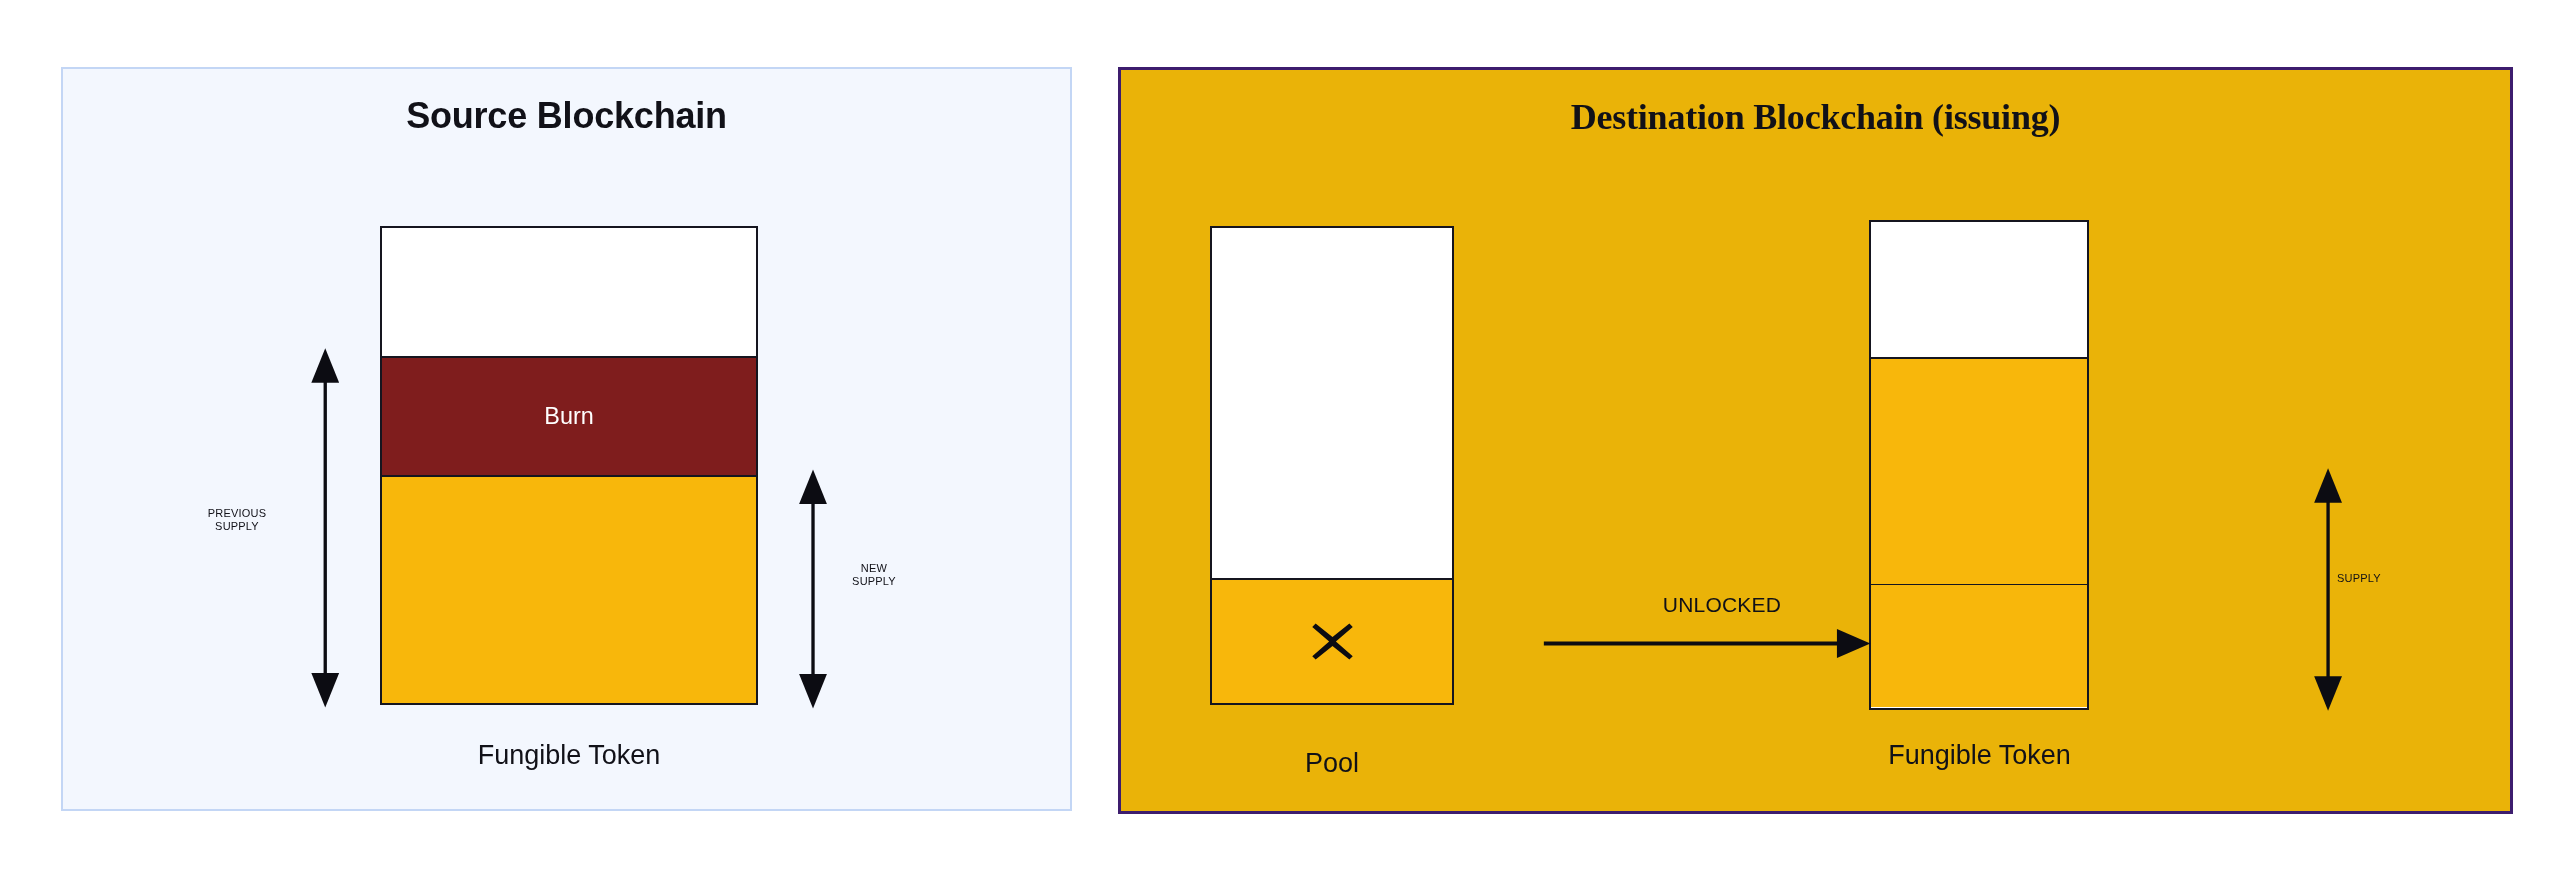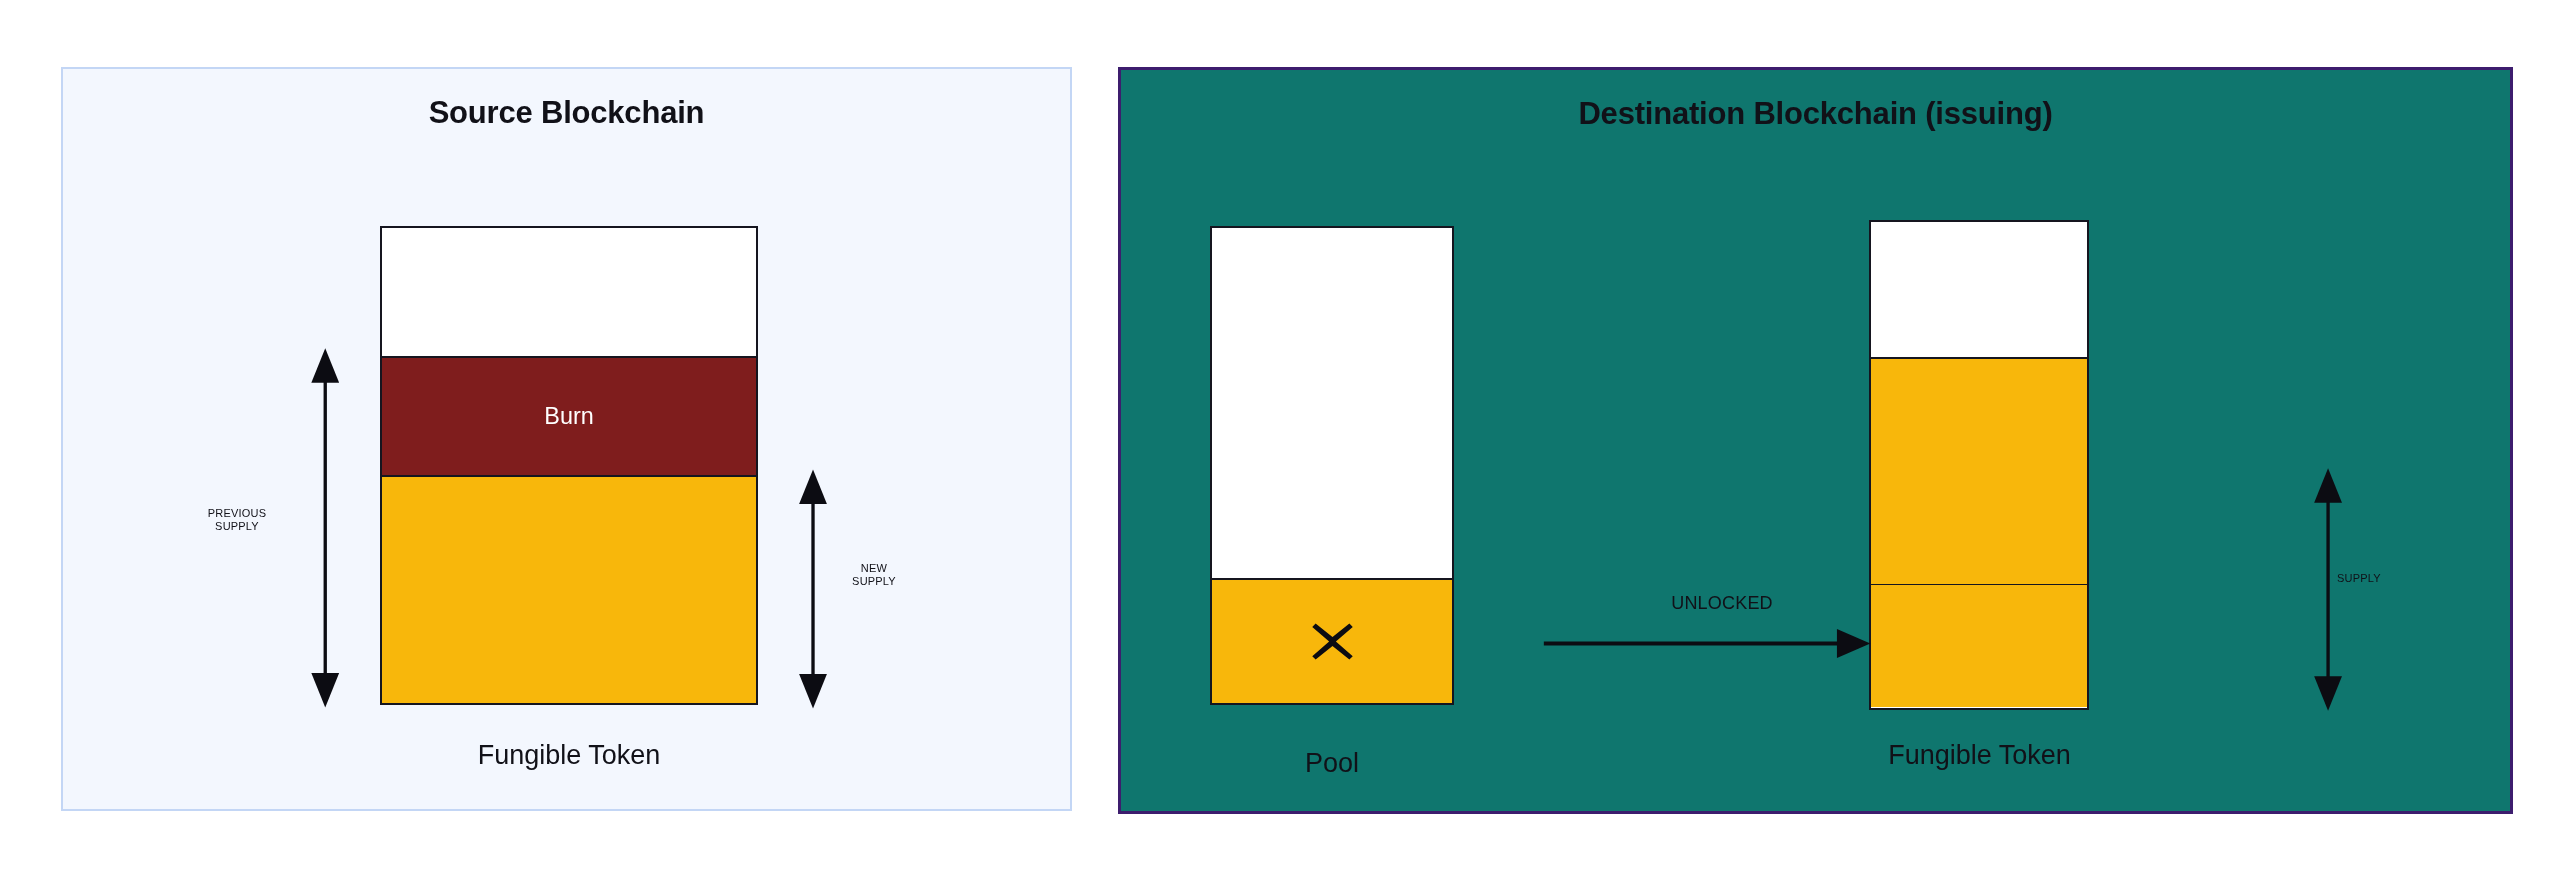--- a/index.html
+++ b/index.html
@@ -2,33 +2,33 @@
 <html style="font-size:9px"><head>
 <meta charset="utf-8">
 <style>
   html,body{margin:0;padding:0;background:#ffffff;}
   body{width:2576px;height:881px;position:relative;overflow:hidden;
        font-family:"Liberation Sans","DejaVu Sans",sans-serif;color:#111118;}
   .panel{position:absolute;box-sizing:border-box;}
   #panel-source{left:61px;top:67px;width:1011px;height:744px;
       background:#F3F7FE;border:2.2px solid #C3D6F5;}
   #panel-dest{left:1118px;top:67px;width:1395px;height:747px;
-      background:#0f766e;border:3.3px solid #3D1D6E;}
+      background:#eab308;border:3.3px solid #3D1D6E;font-family:Liberation Serif, serif;}
   .panel-title{position:absolute;top:25.6px;left:0;width:100%;text-align:center;
-      font-size:31px;font-weight:700;letter-spacing:-0.2px;color:#111118;}
+      font-size:36px;font-weight:700;letter-spacing:-0.2px;color:#111118;}
   .stack{position:absolute;box-sizing:border-box;border:2.2px solid #15151F;
       background:#ffffff;}
   .seg{position:absolute;left:0;width:100%;box-sizing:border-box;
       display:flex;align-items:center;justify-content:center;}
   .seg-label{font-size:23.4px;font-weight:400;}
   .box-caption{position:absolute;text-align:center;font-size:27px;
       font-weight:400;color:#111118;white-space:nowrap;}
   .vlabel{position:absolute;text-align:center;font-size:11px;
       line-height:1.16em;letter-spacing:0.2px;color:#111118;}
-  .hlabel{position:absolute;text-align:center;font-size:18px;
+  .hlabel{position:absolute;text-align:center;font-size:21px;
       letter-spacing:0.2px;color:#111118;white-space:nowrap;}
   svg.arrows{position:absolute;left:0;top:0;width:2576px;height:881px;
       pointer-events:none;overflow:visible;}
 </style>
 </head>
 <body>
 
 <div class="panel" id="panel-source">
   <div class="panel-title">Source Blockchain</div>
 </div>

